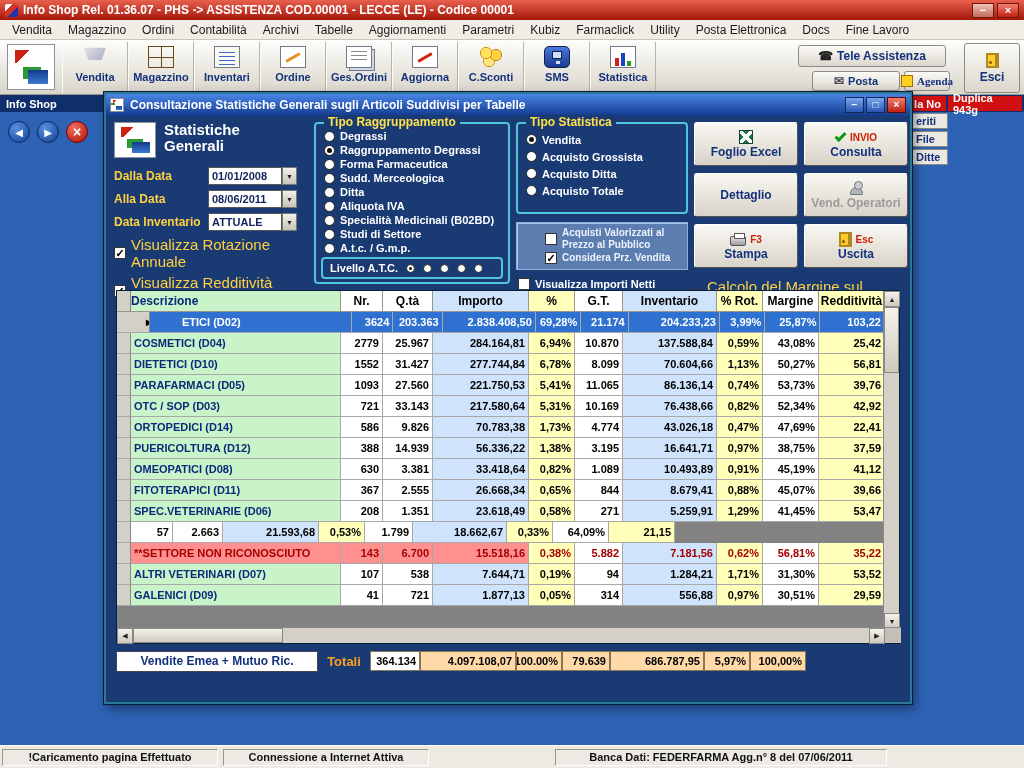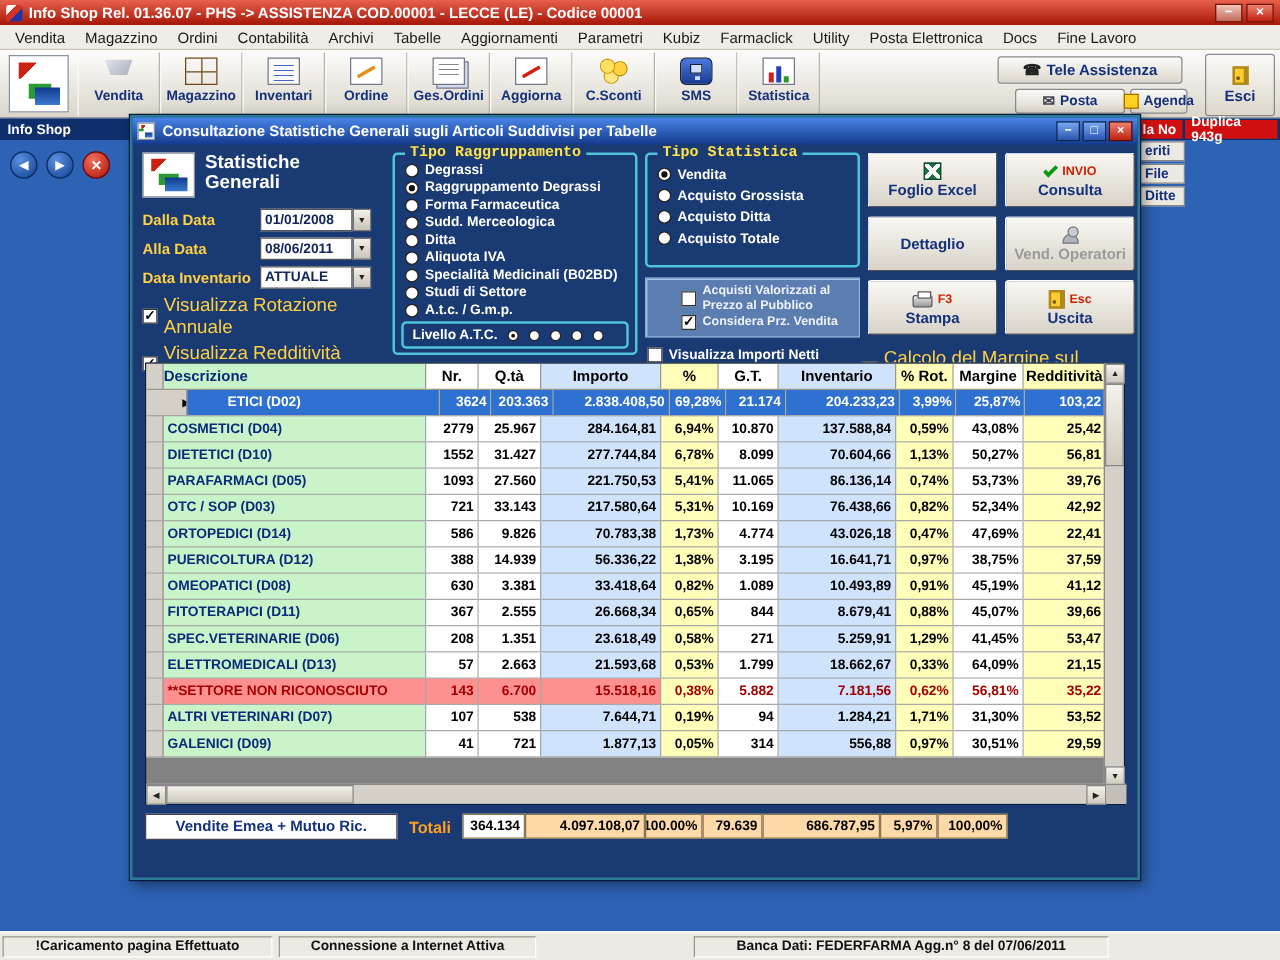--- a/index.html
+++ b/index.html
@@ -42,21 +42,21 @@
   .update-icon::after{content:"";position:absolute;left:4px;top:9px;width:16px;height:3px;background:#d02010;transform:rotate(-30deg);border-radius:1px;}
   .coins-icon{background:radial-gradient(circle at 8px 7px,#ffe060 5px,#c89000 5.5px,transparent 6.5px),radial-gradient(circle at 18px 9px,#ffd040 5px,#b88000 5.5px,transparent 6.5px),radial-gradient(circle at 11px 15px,#ffe880 5px,#c89000 5.5px,transparent 6.5px);}
   .phone-icon{background:linear-gradient(#4a7ae0,#1a3a90);border:1px solid #112244;border-radius:5px;}
   .phone-icon::before{content:"";position:absolute;left:7px;top:4px;right:7px;bottom:8px;background:#cfe0ff;border:1px solid #112244;}
   .phone-icon::after{content:"";position:absolute;left:11px;bottom:3px;width:4px;height:3px;background:#cfe0ff;}
   .chart-icon{background:#fff;border:1px solid #778;background-image:linear-gradient(#d02020,#d02020),linear-gradient(#2040c0,#2040c0),linear-gradient(#20a020,#20a020);background-size:4px 8px,4px 13px,4px 5px;background-position:4px 11px,10px 6px,16px 14px;background-repeat:no-repeat;}
 
   .rbtn{position:absolute;border:1px solid #8a8a8a;background:linear-gradient(#fbfaf7,#dcd7cc);border-radius:3px;font-weight:bold;color:#13307c;font-size:11px;display:flex;align-items:center;justify-content:center;gap:4px;cursor:pointer;}
   .tele{left:798px;top:5px;width:148px;height:22px;font-size:12px;}
   .posta{left:812px;top:31px;width:88px;height:20px;}
-  .agenda{left:904px;top:31px;width:46px;height:20px;}
+  .agenda{left:904px;top:31px;width:46px;height:20px;font-family:Liberation Serif, serif;}
   .esci-main{left:964px;top:3px;width:56px;height:50px;flex-direction:column;font-size:12px;gap:2px;}
   .glyph{font-size:12px;color:#222;}
   .phone-glyph::before{content:"\260E";}
   .mail-glyph::before{content:"\2709";color:#445;}
   .agenda-icon{width:12px;height:12px;background:#ffd020;border:1px solid #a07000;flex:none;}
   .door-icon{width:13px;height:15px;background:#ffcc30;border:2px solid #b08820;border-right-width:4px;position:relative;flex:none;}
   .door-icon::after{content:"";position:absolute;left:1px;top:6px;width:3px;height:3px;border-radius:50%;background:#7a5a10;}
 
   
   .desktop{position:absolute;top:95px;left:0;right:0;height:650px;background:#2e62b4;}
@@ -96,21 +96,21 @@
   .check-row{display:flex;gap:5px;align-items:center;margin-top:4px;cursor:pointer;}
   .cbox{width:12px;height:12px;background:#fff;border:1px solid #333;font-size:11px;line-height:10px;font-weight:bold;color:#000;text-align:center;flex:none;}
   .cbox.checked::before{content:"\2713";}
   .check-label{color:#ffd040;font-size:15px;font-weight:normal;}
   .white-check-label{color:#fff;font-size:11px;font-weight:bold;}
   .panel-check-label{color:#eef2fc;font-size:10px;font-weight:bold;line-height:1.15;max-width:140px;}
 
   .grp{position:absolute;border:2px solid #4fc4dc;border-radius:4px;}
   .grp-rag{left:208px;top:6px;width:196px;height:162px;padding-top:5px;}
   .grp-stat{left:410px;top:6px;width:172px;height:92px;padding-top:7px;}
-  .grp-title{position:absolute;top:-9px;left:8px;background:#1a3a74;color:#ffe14a;font-size:12px;font-weight:bold;padding:0 4px;white-space:nowrap;font-family:Liberation Mono, monospace;}
+  .grp-title{position:absolute;top:-9px;left:8px;background:#1a3a74;color:#ffe14a;font-size:12px;font-weight:bold;padding:0 4px;white-space:nowrap;}
   .radio-row{display:flex;align-items:center;gap:5px;height:14px;margin-left:8px;cursor:pointer;}
   .grp-stat .radio-row{height:17px;}
   .rad{width:11px;height:11px;border-radius:50%;background:#fff;border:1px solid #222;position:relative;flex:none;}
   .rad.sel::after{content:"";position:absolute;inset:2px;border-radius:50%;background:#111;}
   .rad.small{width:9px;height:9px;}
   .radio-label{color:#fff;font-size:11px;font-weight:bold;white-space:nowrap;}
   .livello{position:absolute;left:5px;right:5px;bottom:3px;height:22px;border:2px solid #4fc4dc;border-radius:4px;background:#1a3a74;display:flex;align-items:center;gap:8px;padding:0 7px;}
   .livello-label{color:#fff;font-size:11px;font-weight:bold;white-space:nowrap;}
   .livello-dots{display:flex;gap:8px;align-items:center;}
 
@@ -626,21 +626,20 @@
                   <div class="td c4">23.618,49</div>
                   <div class="td c5">0,58%</div>
                   <div class="td c6">271</div>
                   <div class="td c7">5.259,91</div>
                   <div class="td c8">1,29%</div>
                   <div class="td c9">41,45%</div>
                   <div class="td c10">53,47</div>
                 </div>
                 <div class="trow">
                   <div class="td c0"></div>
-                  <div class="td c1">ELETTROMEDICALI (D13)</div>
                   <div class="td c2">57</div>
                   <div class="td c3">2.663</div>
                   <div class="td c4">21.593,68</div>
                   <div class="td c5">0,53%</div>
                   <div class="td c6">1.799</div>
                   <div class="td c7">18.662,67</div>
                   <div class="td c8">0,33%</div>
                   <div class="td c9">64,09%</div>
                   <div class="td c10">21,15</div>
                 </div>

